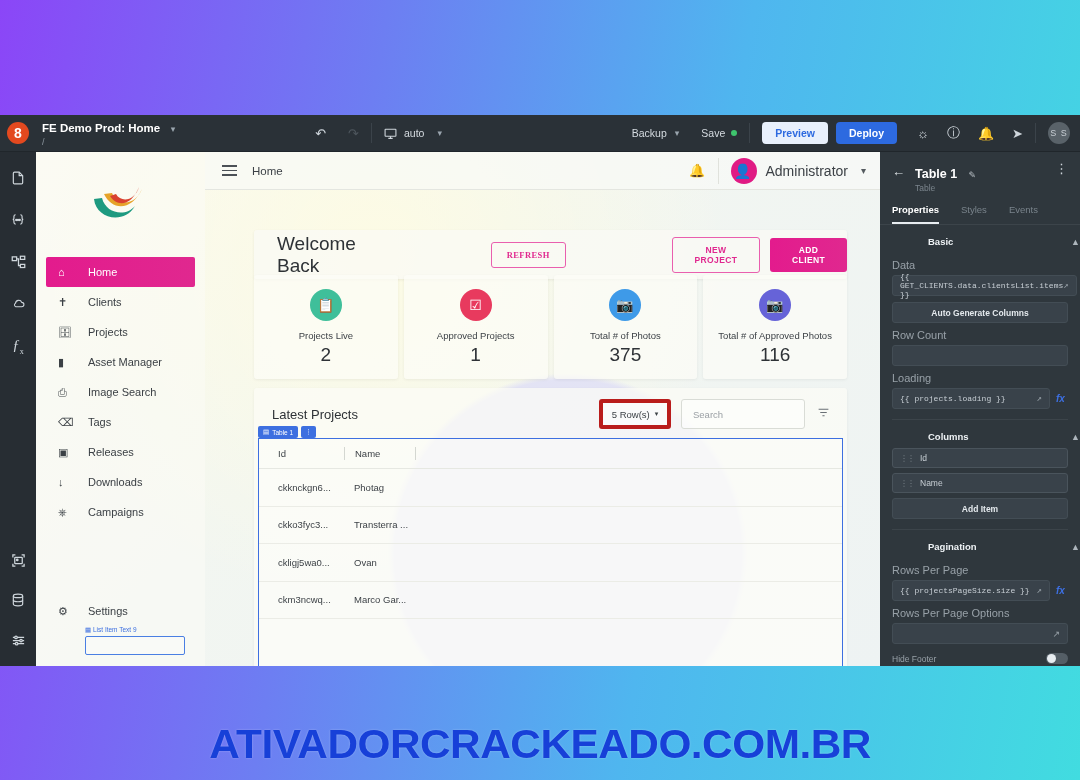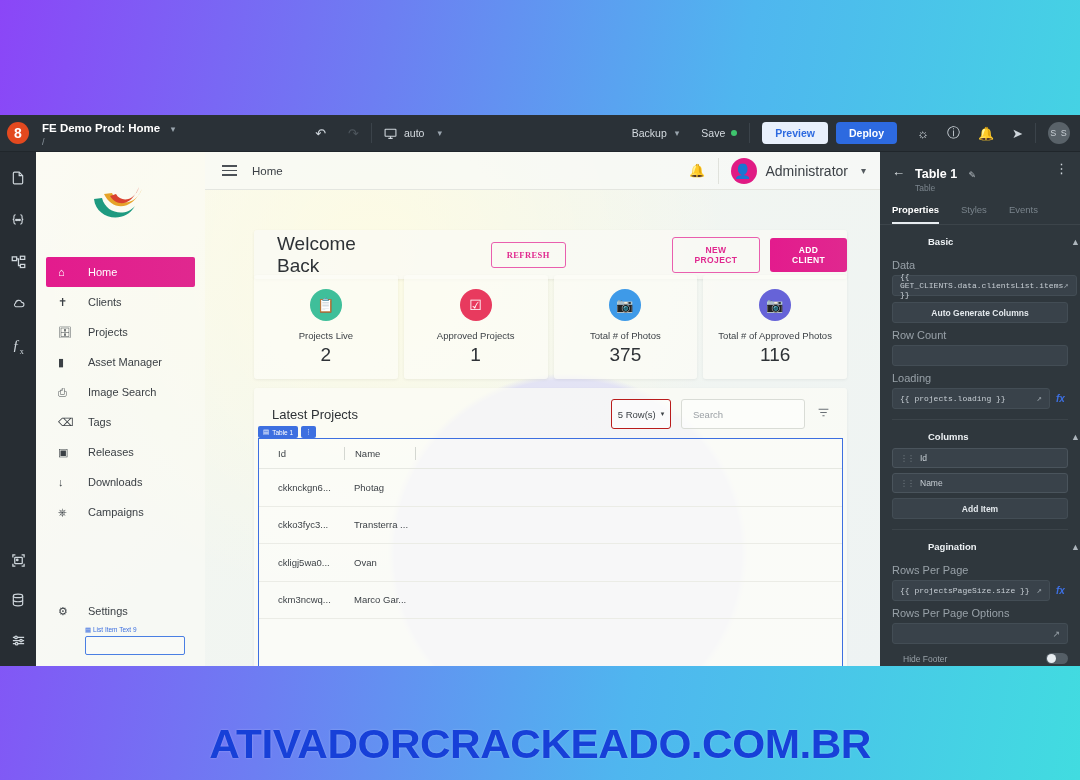--- a/index.html
+++ b/index.html
@@ -162,21 +162,21 @@
 
   
   #projects-panel {
     position:absolute; left:49px; top:198px; width:593px; height:300px;
     background:rgba(252,252,247,.70); border-radius:3px;
     box-shadow:0 1px 3px rgba(0,0,0,.06);
   }
   #projects-head { height:52px; display:flex; align-items:center; position:relative;}
   #projects-title { font-size:13px; color:#2e3236; margin-left:18px; }
   #rows-select {
-    margin-left:auto; width:60px; height:30px; border:1px solid #b91c1c; border-radius:3px;
+    margin-left:auto; width:72px; height:30px; border:4px solid #b91c1c; border-radius:3px;
     background:rgba(255,255,255,.5); font-size:9.5px; color:#3d4247;
     display:flex; align-items:center; justify-content:center; gap:5px; cursor:pointer;
   }
   #search-input {
     margin-left:10px; width:124px; height:30px; border:1px solid #d9dcd6; border-radius:3px;
     background:rgba(255,255,255,.5); font-size:9.5px; color:#9ba0a5;
     display:flex; align-items:center; padding-left:11px; cursor:text;
   }
   #filter-icon { margin-left:12px; margin-right:17px; color:#6a7076; font-size:13px; cursor:pointer; }
 
@@ -240,21 +240,21 @@
     border-radius:3px; display:flex;align-items:center;justify-content:center;
     font-size:8.5px; font-weight:bold; color:#e4e9ed; cursor:pointer;
   }
   .col-item {
     margin:0 12px 5px 12px; height:20px; border:1px solid #4a545c; border-radius:3px;
     background:#39424a; display:flex; align-items:center; padding:0 7px;
     font-size:8.5px; color:#c7ced4; cursor:pointer;
   }
   .grip { color:#7d868d; font-size:8px; margin-right:6px; letter-spacing:-1px; }
   .divider { height:1px; background:#3c444a; margin:10px 12px 0 12px; }
-  .toggle-row { display:flex; align-items:center; margin:9px 12px 0 23px; }
+  .toggle-row { display:flex; align-items:center; margin:9px 12px 0 12px; }
   .toggle-row .tlabel { font-size:8.5px; color:#98a1a8; }
   .switch {
     margin-left:auto; width:22px; height:11px; border-radius:6px; background:#545e66;
     position:relative; cursor:pointer;
   }
   .switch .knob { position:absolute; top:1px; left:1px; width:9px;height:9px;border-radius:50%;background:#e8edf1; }
 </style>
 </head>
 <body>
 

